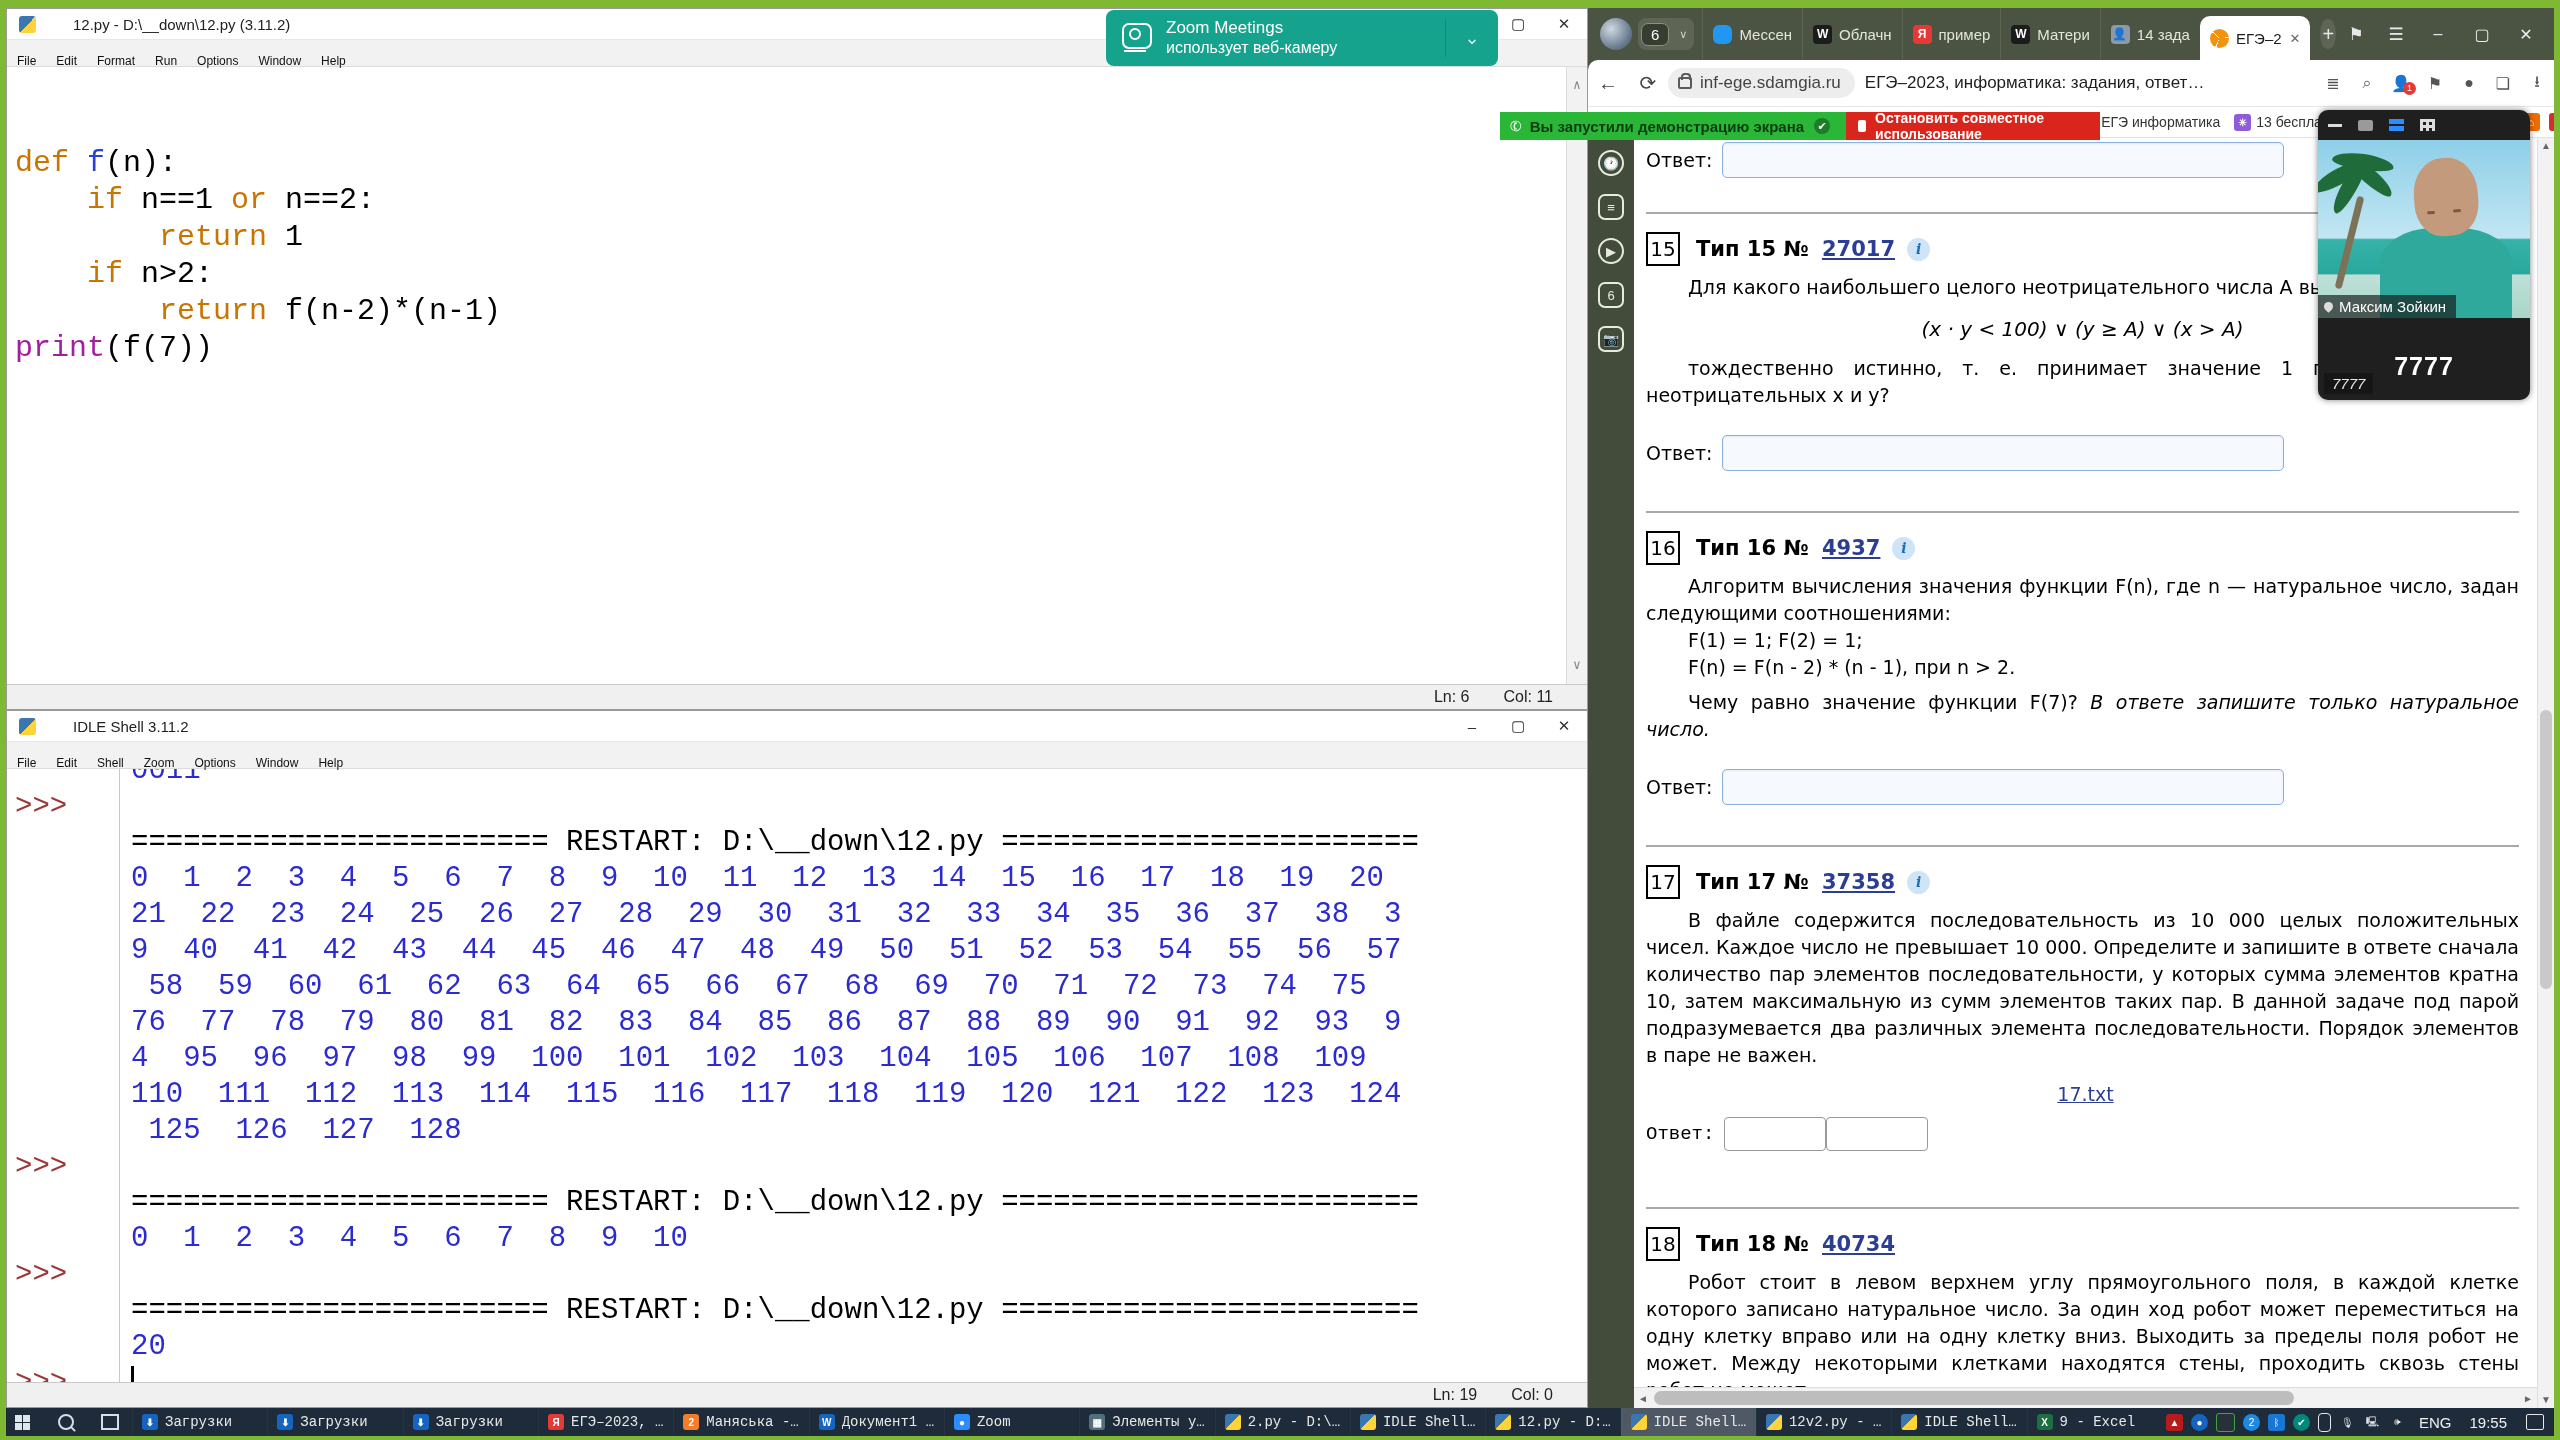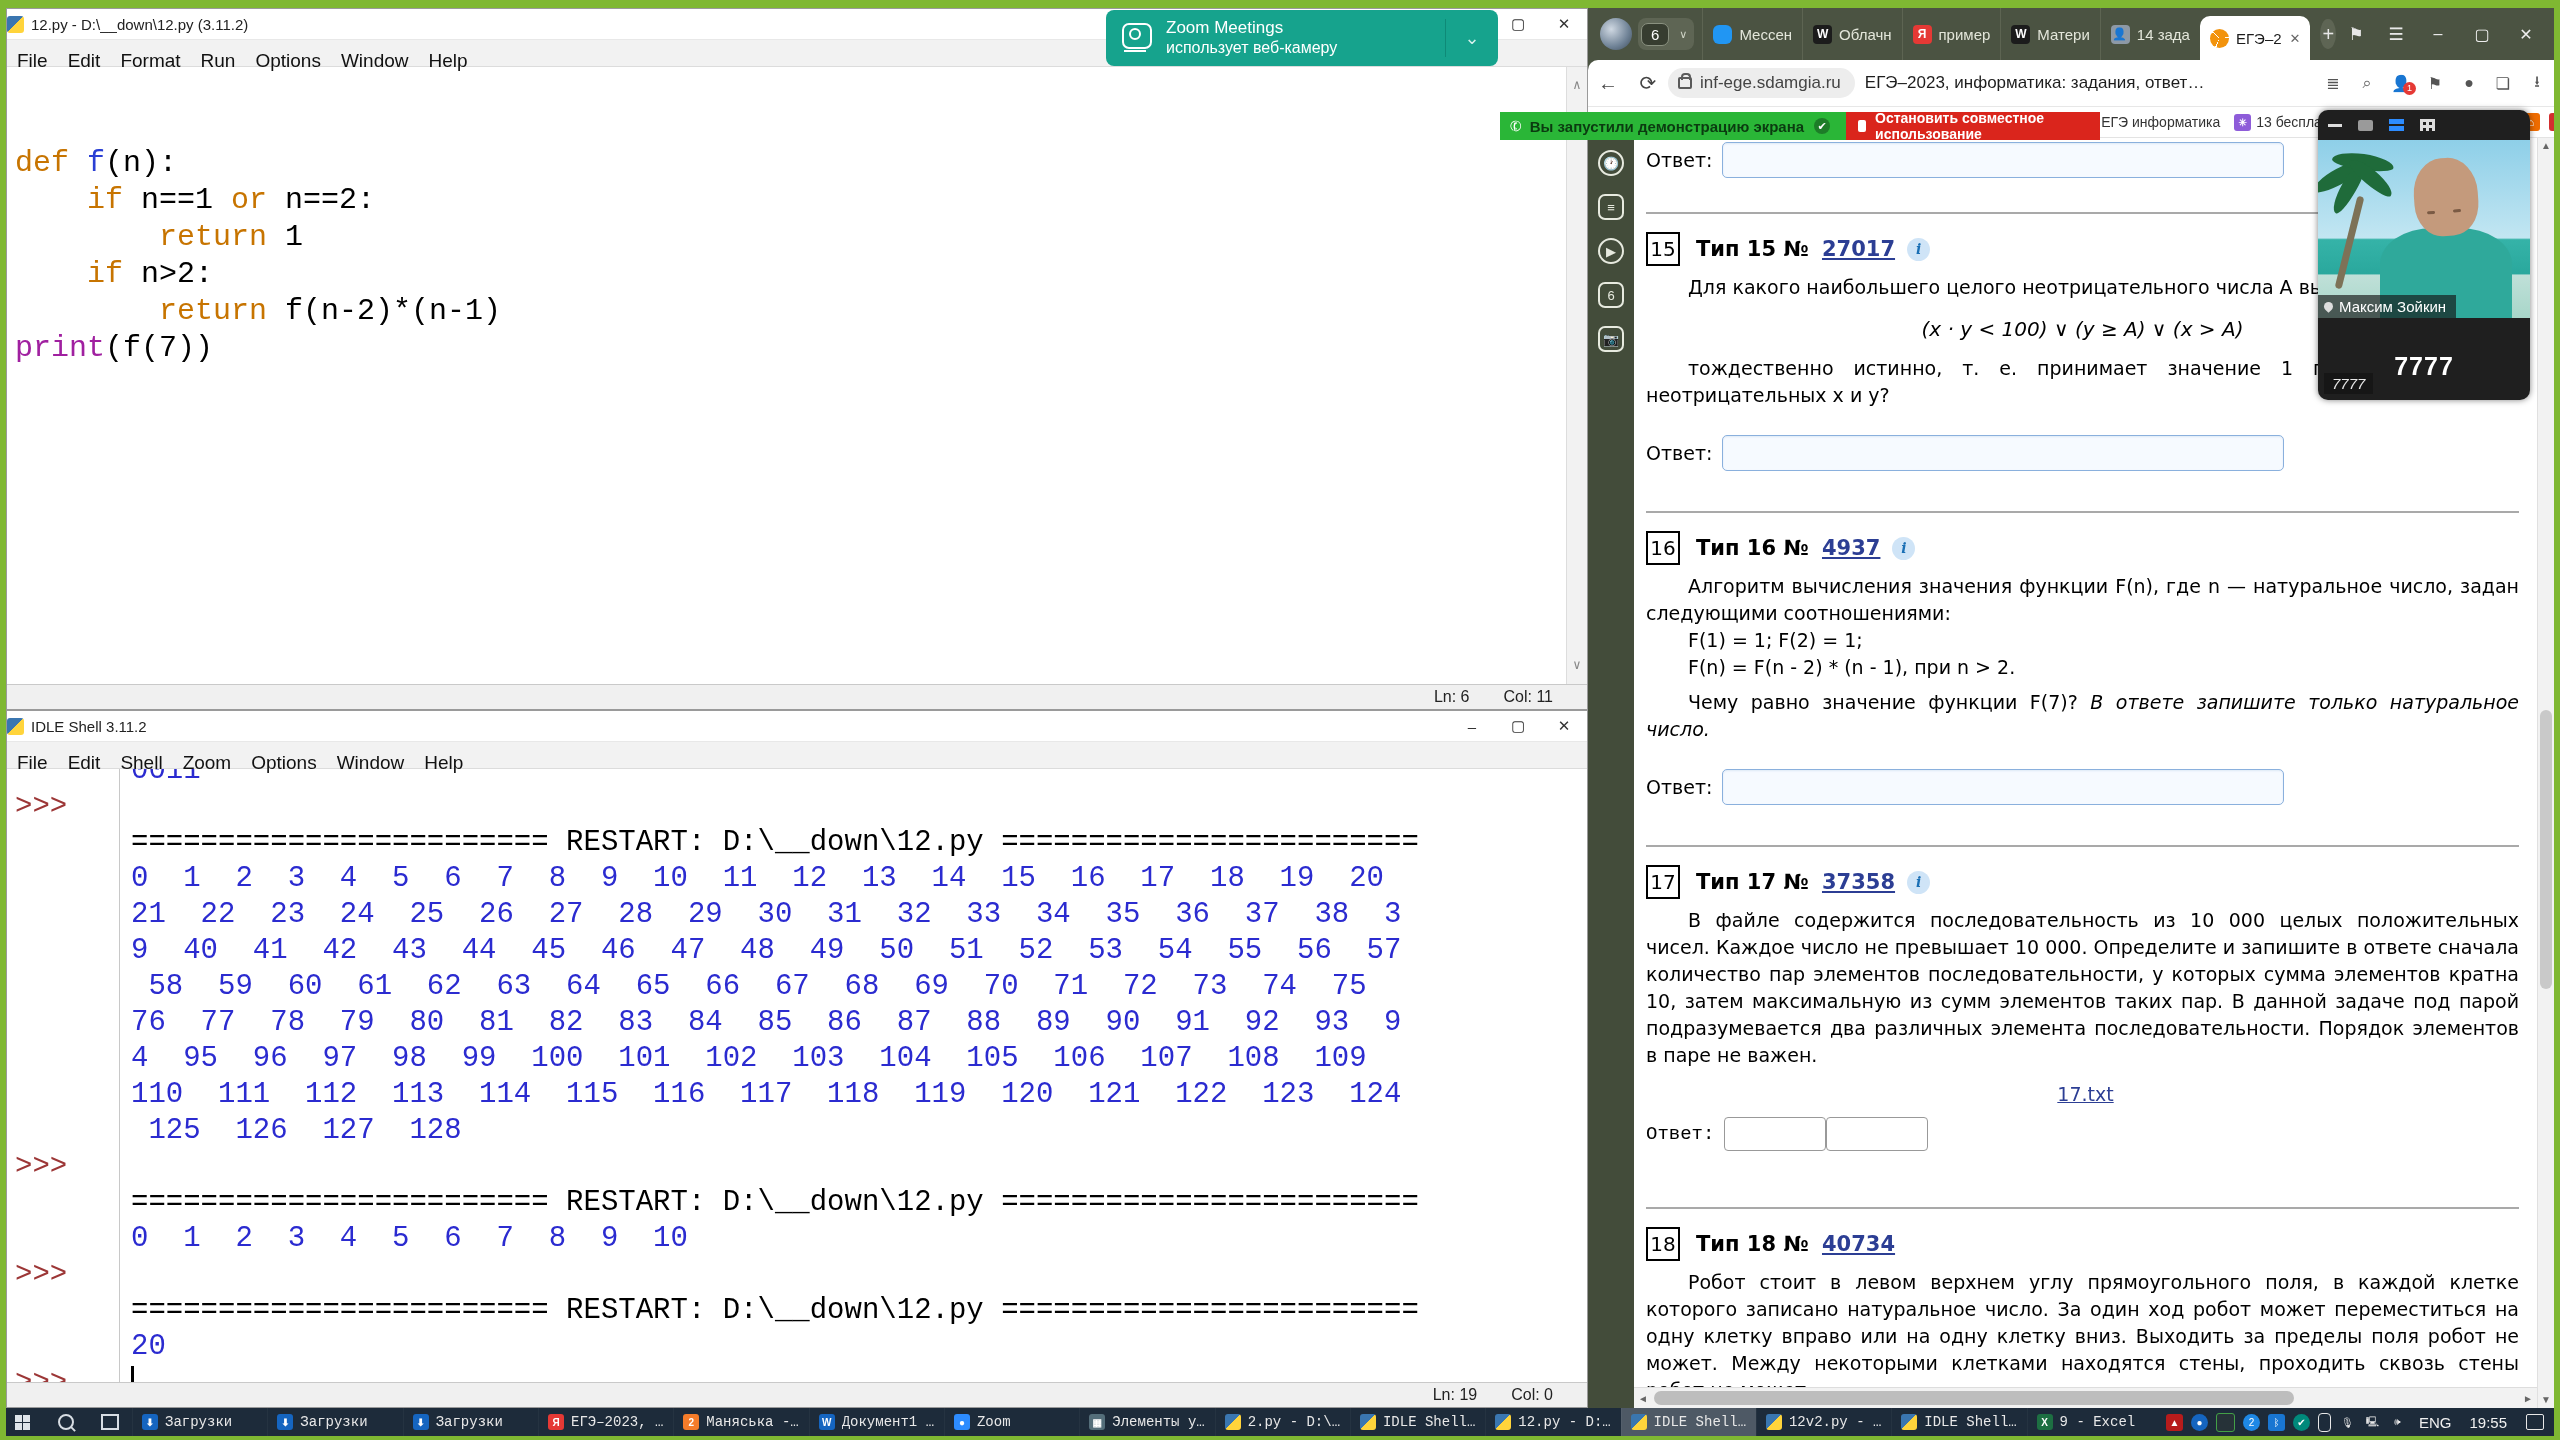--- a/index.html
+++ b/index.html
@@ -11,30 +11,30 @@
   #zb-left{left:0;top:0;width:6px;height:1440px;}
   #zb-right{left:2554px;top:0;width:6px;height:1440px;}
   #zb-bottom{left:0;top:1436px;width:2560px;height:4px;}
 
   
   .win{position:absolute;background:#fff;border:1px solid #9a9a9a;box-sizing:border-box;
        display:flex;flex-direction:column;}
   #editor-win{left:6px;top:8px;width:1582px;height:702px;}
   #shell-win{left:6px;top:710px;width:1582px;height:698px;z-index:5;}
   .titlebar{height:30px;background:#fff;display:flex;align-items:center;flex:0 0 auto;
-            padding-left:0;border-bottom:1px solid #e8e8e8;}
+            padding-left:12px;border-bottom:1px solid #e8e8e8;gap:30px;}
   .py-ico{width:17px;height:17px;border-radius:3px;flex:0 0 auto;
           background:linear-gradient(135deg,#3a76b0 50%,#ffd43b 50%);margin-right:7px;}
   .title-text{font-size:15px;color:#222;}
   .win-btns{margin-left:auto;display:flex;}
   .win-btn{width:46px;height:29px;display:flex;align-items:center;justify-content:center;
            font-size:15px;color:#333;cursor:default;}
   .menubar{height:26px;background:#f2f2f2;display:flex;align-items:center;flex:0 0 auto;
            border-bottom:1px solid #dcdcdc;}
-  .menu-item{font-size:19px;color:#111;padding:0 10px;margin-top:16px;}
+  .menu-item{font-size:12px;color:#111;padding:0 10px;margin-top:16px;}
   .statusbar{height:24px;background:#f0f0f0;border-top:1px solid #c9c9c9;flex:0 0 auto;
              display:flex;align-items:center;justify-content:flex-end;font-size:16px;color:#222;}
   .statusbar span{margin-right:34px;}
   #code-area{flex:1;position:relative;overflow:hidden;
              font-family:"Liberation Mono",monospace;font-size:30px;line-height:37px;
              padding:4px 26px 0 8px;white-space:pre;}
   .tok-kw{color:#c77400;} .tok-def{color:#2a3fd4;} .tok-bi{color:#a020a0;} .tok-pl{color:#000;}
   .ed-scroll{position:absolute;right:0;top:0;bottom:0;width:20px;background:#f2f2f2;
              border-left:1px solid #ddd;display:flex;flex-direction:column;
              justify-content:space-between;align-items:center;color:#888;font-size:13px;}

